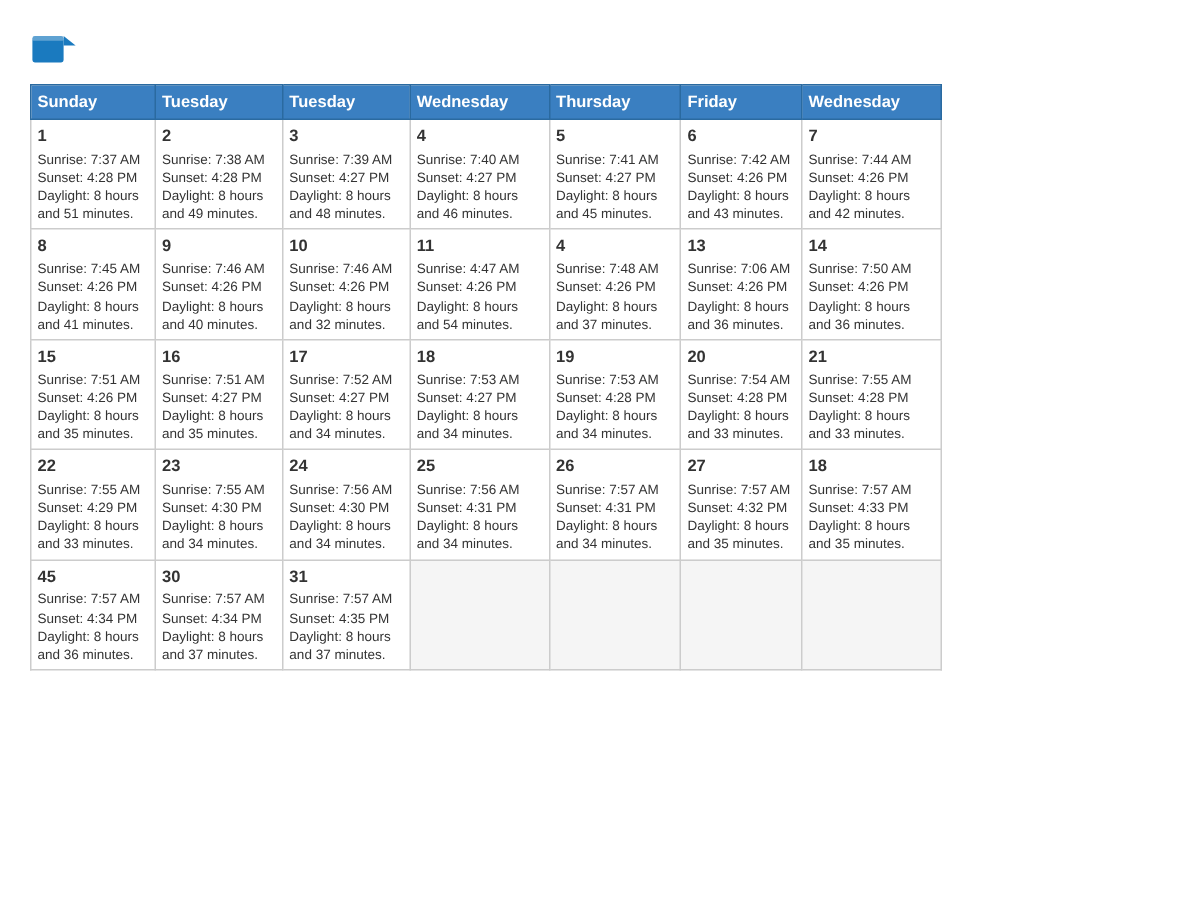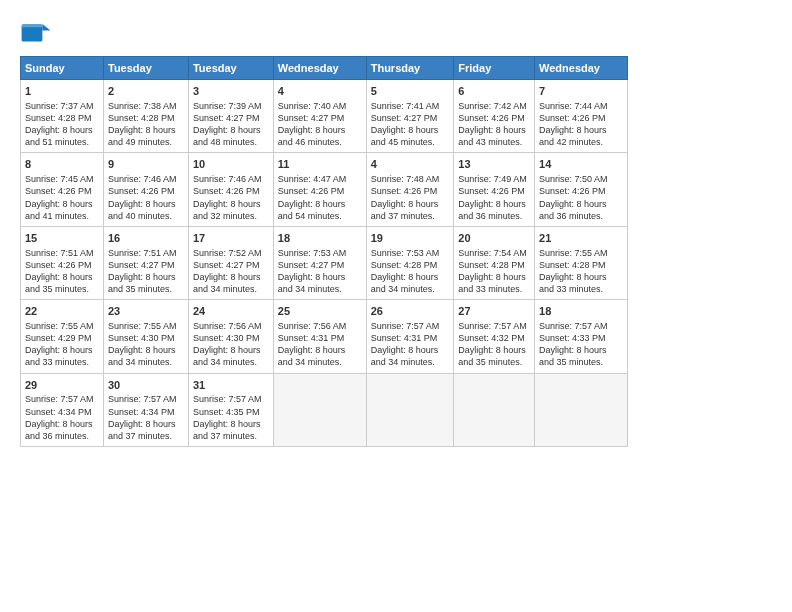--- a/index.html
+++ b/index.html
@@ -136,21 +136,21 @@
           <td><span class="day-num">5</span><span>Sunrise: 7:41 AM</span><br><span>Sunset: 4:27 PM</span><br><span>Daylight: 8 hours and 45 minutes.</span></td>
           <td><span class="day-num">6</span><span>Sunrise: 7:42 AM</span><br><span>Sunset: 4:26 PM</span><br><span>Daylight: 8 hours and 43 minutes.</span></td>
           <td><span class="day-num">7</span><span>Sunrise: 7:44 AM</span><br><span>Sunset: 4:26 PM</span><br><span>Daylight: 8 hours and 42 minutes.</span></td>
         </tr>
         <tr>
           <td><span class="day-num">8</span><span>Sunrise: 7:45 AM</span><br><span>Sunset: 4:26 PM</span><br><span>Daylight: 8 hours and 41 minutes.</span></td>
           <td><span class="day-num">9</span><span>Sunrise: 7:46 AM</span><br><span>Sunset: 4:26 PM</span><br><span>Daylight: 8 hours and 40 minutes.</span></td>
           <td><span class="day-num">10</span><span>Sunrise: 7:46 AM</span><br><span>Sunset: 4:26 PM</span><br><span>Daylight: 8 hours and 32 minutes.</span></td>
           <td><span class="day-num">11</span><span>Sunrise: 4:47 AM</span><br><span>Sunset: 4:26 PM</span><br><span>Daylight: 8 hours and 54 minutes.</span></td>
           <td><span class="day-num">4</span><span>Sunrise: 7:48 AM</span><br><span>Sunset: 4:26 PM</span><br><span>Daylight: 8 hours and 37 minutes.</span></td>
-          <td><span class="day-num">13</span><span>Sunrise: 7:49 AM</span><br><span>Sunset: 4:26 PM</span><br><span>Daylight: 8 hours and 36 minutes.</span></td>
+          <td><span class="day-num">13</span><span>Sunrise: 7:06 AM</span><br><span>Sunset: 4:26 PM</span><br><span>Daylight: 8 hours and 36 minutes.</span></td>
           <td><span class="day-num">14</span><span>Sunrise: 7:50 AM</span><br><span>Sunset: 4:26 PM</span><br><span>Daylight: 8 hours and 36 minutes.</span></td>
         </tr>
         <tr>
           <td><span class="day-num">15</span><span>Sunrise: 7:51 AM</span><br><span>Sunset: 4:26 PM</span><br><span>Daylight: 8 hours and 35 minutes.</span></td>
           <td><span class="day-num">16</span><span>Sunrise: 7:51 AM</span><br><span>Sunset: 4:27 PM</span><br><span>Daylight: 8 hours and 35 minutes.</span></td>
           <td><span class="day-num">17</span><span>Sunrise: 7:52 AM</span><br><span>Sunset: 4:27 PM</span><br><span>Daylight: 8 hours and 34 minutes.</span></td>
           <td><span class="day-num">18</span><span>Sunrise: 7:53 AM</span><br><span>Sunset: 4:27 PM</span><br><span>Daylight: 8 hours and 34 minutes.</span></td>
           <td><span class="day-num">19</span><span>Sunrise: 7:53 AM</span><br><span>Sunset: 4:28 PM</span><br><span>Daylight: 8 hours and 34 minutes.</span></td>
           <td><span class="day-num">20</span><span>Sunrise: 7:54 AM</span><br><span>Sunset: 4:28 PM</span><br><span>Daylight: 8 hours and 33 minutes.</span></td>
           <td><span class="day-num">21</span><span>Sunrise: 7:55 AM</span><br><span>Sunset: 4:28 PM</span><br><span>Daylight: 8 hours and 33 minutes.</span></td>
@@ -158,21 +158,21 @@
         <tr>
           <td><span class="day-num">22</span><span>Sunrise: 7:55 AM</span><br><span>Sunset: 4:29 PM</span><br><span>Daylight: 8 hours and 33 minutes.</span></td>
           <td><span class="day-num">23</span><span>Sunrise: 7:55 AM</span><br><span>Sunset: 4:30 PM</span><br><span>Daylight: 8 hours and 34 minutes.</span></td>
           <td><span class="day-num">24</span><span>Sunrise: 7:56 AM</span><br><span>Sunset: 4:30 PM</span><br><span>Daylight: 8 hours and 34 minutes.</span></td>
           <td><span class="day-num">25</span><span>Sunrise: 7:56 AM</span><br><span>Sunset: 4:31 PM</span><br><span>Daylight: 8 hours and 34 minutes.</span></td>
           <td><span class="day-num">26</span><span>Sunrise: 7:57 AM</span><br><span>Sunset: 4:31 PM</span><br><span>Daylight: 8 hours and 34 minutes.</span></td>
           <td><span class="day-num">27</span><span>Sunrise: 7:57 AM</span><br><span>Sunset: 4:32 PM</span><br><span>Daylight: 8 hours and 35 minutes.</span></td>
           <td><span class="day-num">18</span><span>Sunrise: 7:57 AM</span><br><span>Sunset: 4:33 PM</span><br><span>Daylight: 8 hours and 35 minutes.</span></td>
         </tr>
         <tr>
-          <td><span class="day-num">29</span><span>Sunrise: 7:57 AM</span><br><span>Sunset: 4:34 PM</span><br><span>Daylight: 8 hours and 36 minutes.</span></td>
+          <td><span class="day-num">45</span><span>Sunrise: 7:57 AM</span><br><span>Sunset: 4:34 PM</span><br><span>Daylight: 8 hours and 36 minutes.</span></td>
           <td><span class="day-num">30</span><span>Sunrise: 7:57 AM</span><br><span>Sunset: 4:34 PM</span><br><span>Daylight: 8 hours and 37 minutes.</span></td>
           <td><span class="day-num">31</span><span>Sunrise: 7:57 AM</span><br><span>Sunset: 4:35 PM</span><br><span>Daylight: 8 hours and 37 minutes.</span></td>
           <td class="empty"></td>
           <td class="empty"></td>
           <td class="empty"></td>
           <td class="empty"></td>
         </tr>
       </tbody>
   </table>
 </div>

